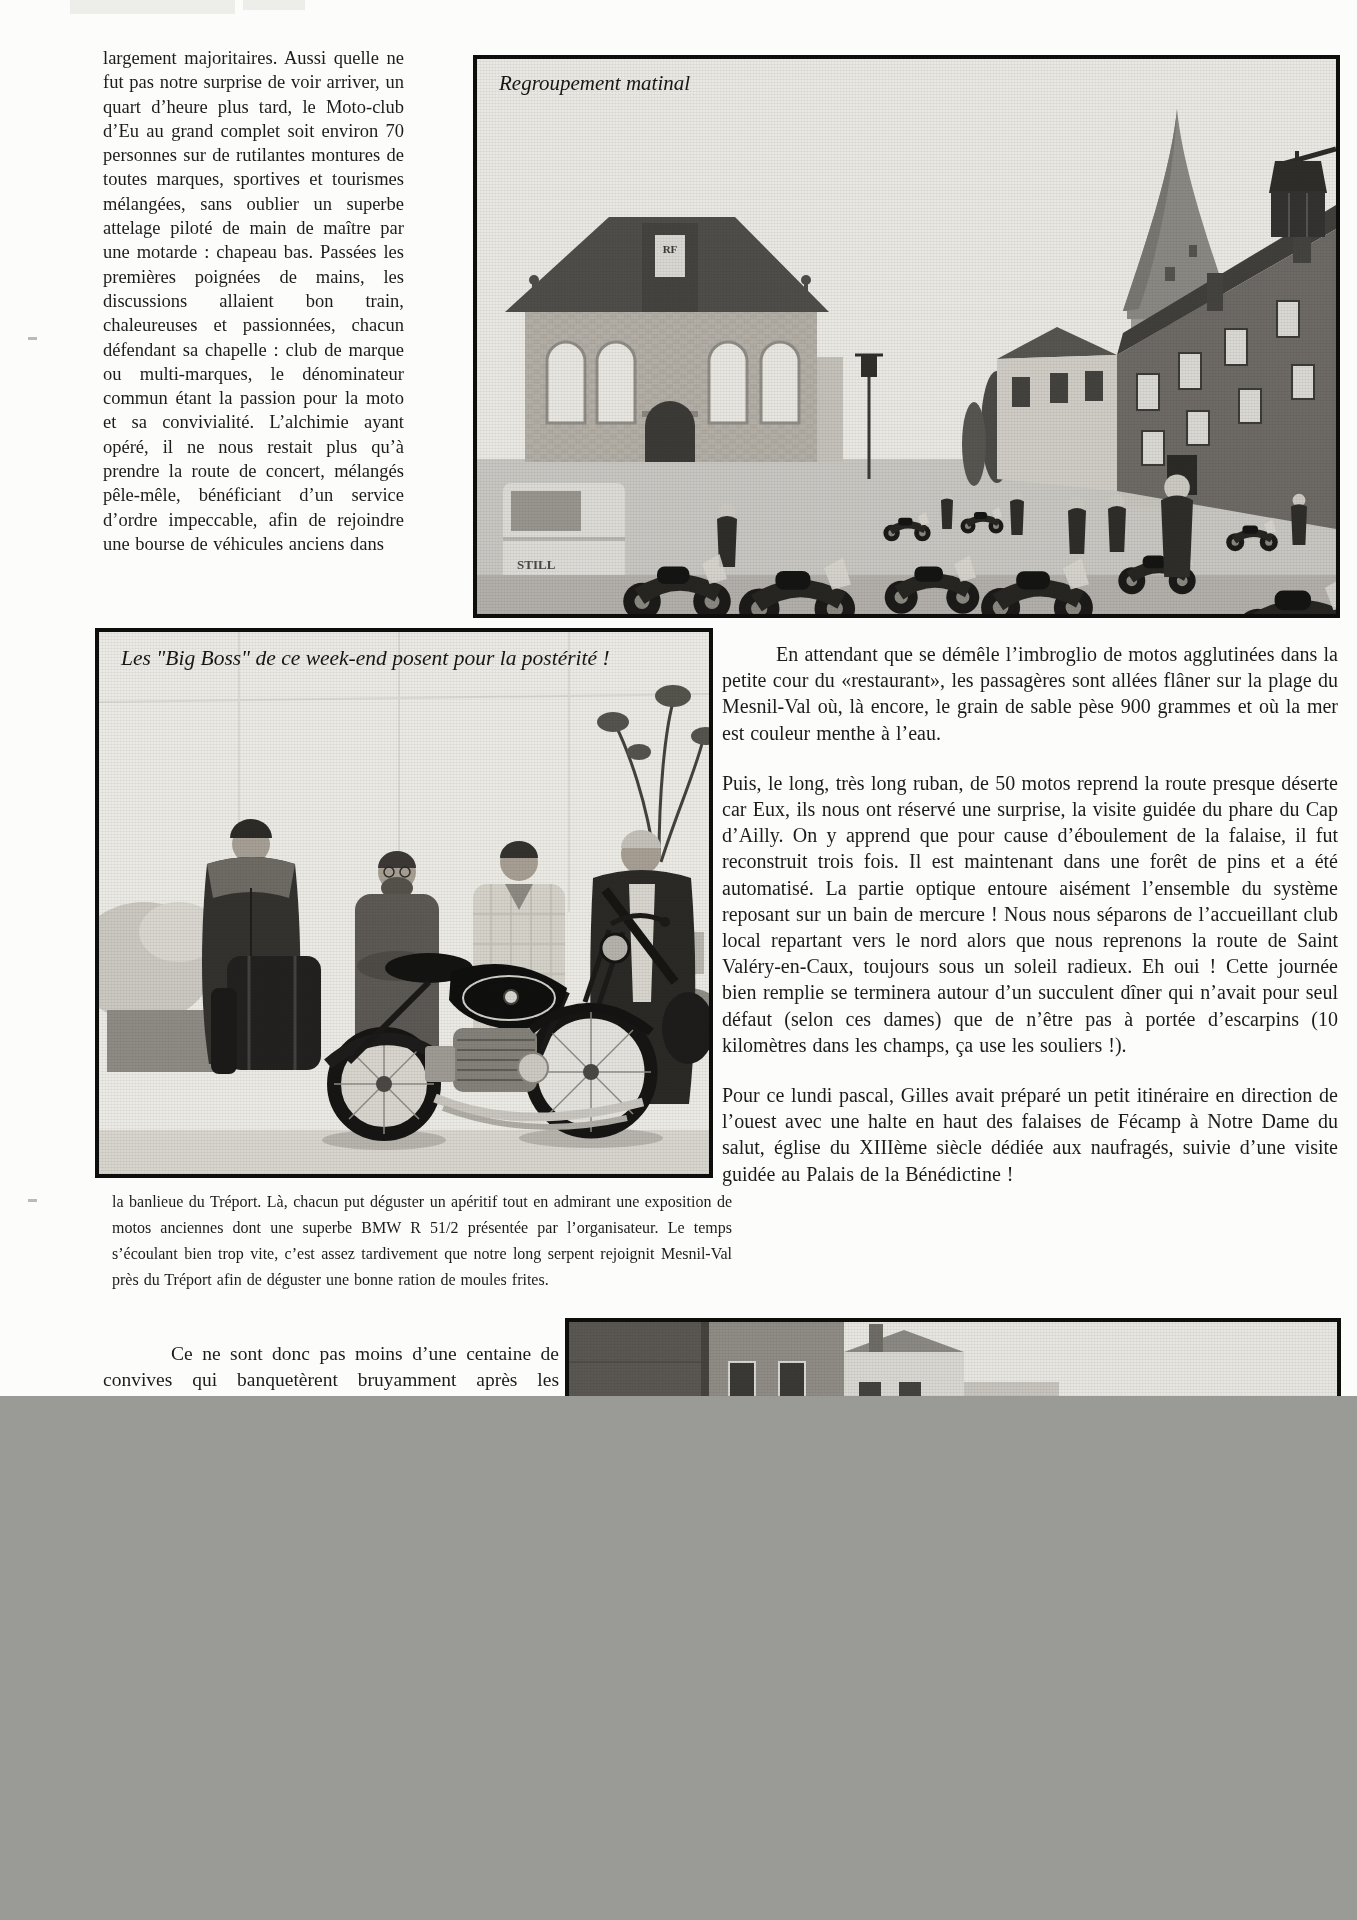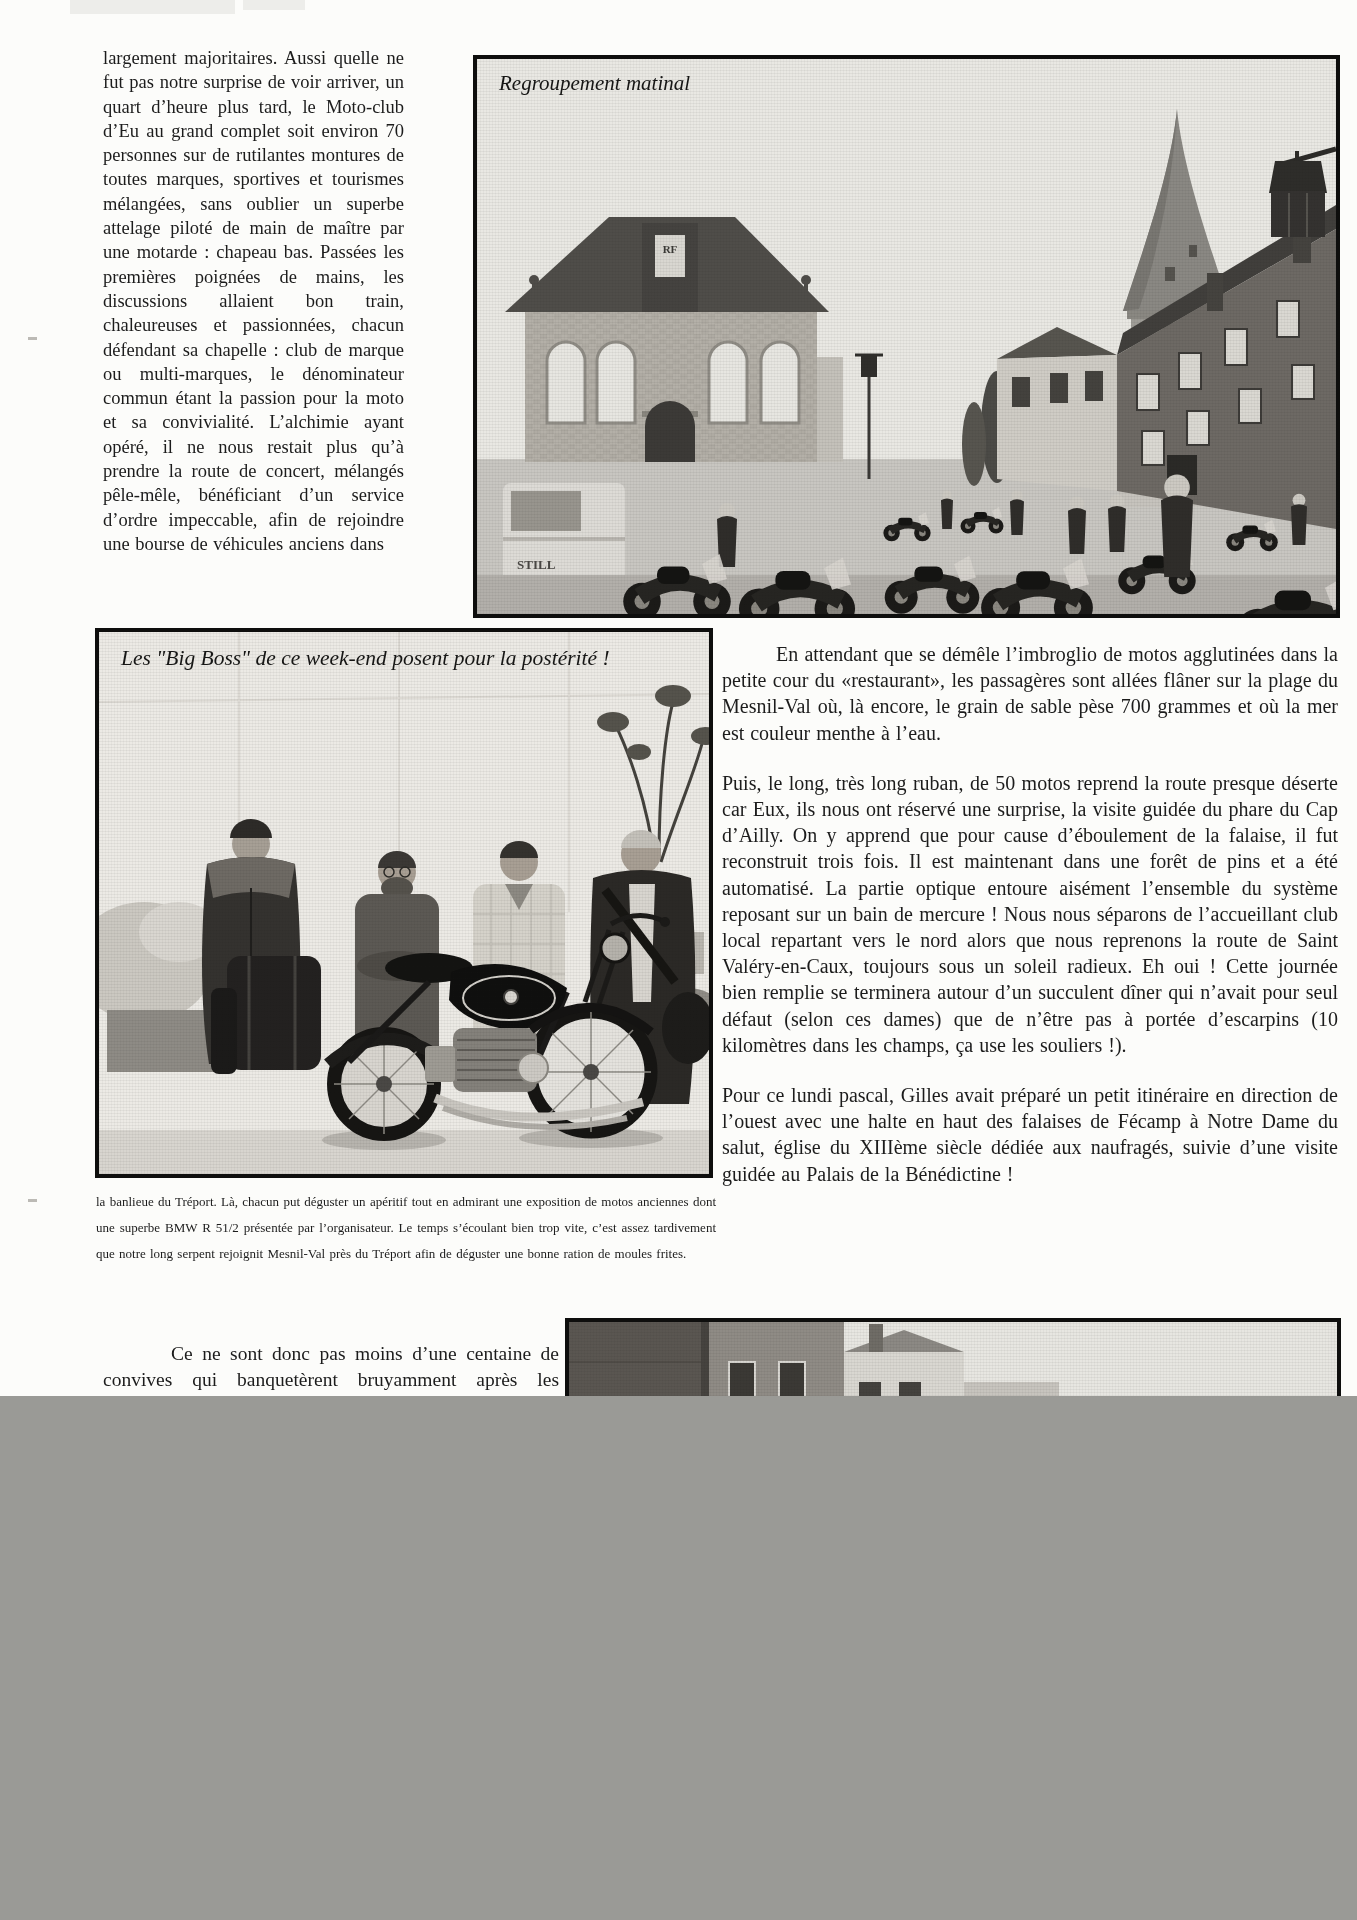--- a/index.html
+++ b/index.html
@@ -6,21 +6,21 @@
   .page{
     position:relative;width:1357px;height:1396px;background:#fcfcfa;
     font-family:Liberation Serif, serif;color:#1c1c1c;overflow:hidden;
     margin:0 auto;
   }
   .textblock{position:absolute;text-align:justify;hyphens:none;word-spacing:1px;}
   #col-intro{left:103px;top:46px;width:301px;font-size:18.5px;line-height:24.3px;}
   #right-col{left:722px;top:641px;width:616px;font-size:20px;line-height:26.2px;}
   #right-col p{margin:0 0 24px 0;}
   #right-col p.indent{text-indent:54px;}
-  #mid-par{left:96px;top:1189px;width:620px;font-size:13px;line-height:26px;}
+  #mid-par{left:112px;top:1189px;width:620px;font-size:16px;line-height:26px;}
   #bottom-col{left:97px;top:1341px;width:456px;font-size:19.5px;line-height:25.7px;text-indent:68px;margin-left:6px;}
   .photo{position:absolute;border:4px solid #0e0e0d;box-sizing:border-box;background:#e9e8e3;}
   .photo svg{display:block;width:100%;height:100%;}
   .photo::after{
     content:"";position:absolute;inset:0;pointer-events:none;
     background-image:
       repeating-linear-gradient(0deg,rgba(20,20,18,.05) 0 1px,transparent 1px 3px),
       repeating-linear-gradient(90deg,rgba(20,20,18,.035) 0 1px,transparent 1px 3px);
   }
   #photo1{left:473px;top:55px;width:867px;height:563px;}
@@ -323,21 +323,21 @@
         <line x1="486" y1="370" x2="510" y2="298" stroke="#1b1a18" stroke-width="5"></line>
         <path d="M512,292 Q540,276 566,290" stroke="#1b1a18" stroke-width="5" fill="none"></path>
         <circle cx="566" cy="290" r="5" fill="#1b1a18"></circle>
         <circle cx="516" cy="316" r="14" fill="#b5b2ab" stroke="#151412" stroke-width="3"></circle>
         <path d="M432,398 Q492,352 552,400" stroke="#141312" stroke-width="9" fill="none"></path>
       </g>
     </svg>
   </div>
 
   <div class="textblock" id="right-col">
-    <p class="indent">En attendant que se démêle l’imbroglio de motos agglutinées dans la petite cour du «restaurant», les passagères sont allées flâner sur la plage du Mesnil-Val où, là encore, le grain de sable pèse 700 grammes et où la mer est couleur menthe à l’eau.</p>
+    <p class="indent">En attendant que se démêle l’imbroglio de motos agglutinées dans la petite cour du «restaurant», les passagères sont allées flâner sur la plage du Mesnil-Val où, là encore, le grain de sable pèse 900 grammes et où la mer est couleur menthe à l’eau.</p>
     <p>Puis, le long, très long ruban, de 50 motos reprend la route presque déserte car Eux, ils nous ont réservé une surprise, la visite guidée du phare du Cap d’Ailly. On y apprend que pour cause d’éboulement de la falaise, il fut reconstruit trois fois. Il est maintenant dans une forêt de pins et a été automatisé. La partie optique entoure aisément l’ensemble du système reposant sur un bain de mercure ! Nous nous séparons de l’accueillant club local repartant vers le nord alors que nous reprenons la route de Saint Valéry-en-Caux, toujours sous un soleil radieux. Eh oui ! Cette journée bien remplie se terminera autour d’un succulent dîner qui n’avait pour seul défaut (selon ces dames) que de n’être pas à portée d’escarpins (10 kilomètres dans les champs, ça use les souliers !).</p>
     <p>Pour ce lundi pascal, Gilles avait préparé un petit itinéraire en direction de l’ouest avec une halte en haut des falaises de Fécamp à Notre Dame du salut, église du XIIIème siècle dédiée aux naufragés, suivie d’une visite guidée au Palais de la Bénédictine !</p>
   </div>
 
   <div class="textblock" id="mid-par">la banlieue du Tréport. Là, chacun put déguster un apéritif tout en admirant une exposition de motos anciennes dont une superbe BMW R 51/2 présentée par l’organisateur. Le temps s’écoulant bien trop vite, c’est assez tardivement que notre long serpent rejoignit Mesnil-Val près du Tréport afin de déguster une bonne ration de moules frites.</div>
 
   <div class="textblock" id="bottom-col">Ce ne sont donc pas moins d’une centaine de convives qui banquetèrent bruyamment après les discours de nos représentants, notre club offrant quelques souvenirs au président du moto-club du Tréport sous les acclamations de l’assistance. Comme quoi, rien n’est perdu, chez nos frères des bords de mer, nous eûmes le plaisir de remettre un pin’s d’honneur à la secrétaire du MC Eu pour l’inauguration de sa superbe monture : devinez quoi? ...une BMW F 650 Scarver, bien de chez nous! Le devoir appelant certains membres présents dans l’assistance et il faut bien le dire, le repas s’éternisant quelque peu, c’est sous les coups de 16 heures que nous quittâmes notre brillante ( bruyante) mais sympathique assistance en se jurant de garder le contact. Alors des membres BMWistes du MC Le Tréport -Pays d’Eu  à notre prochain rassemblement dans le Jura? Ce sera mon plus grand souhait après cette chaleureuse rencontre réussie « Entre eux et nous».</div>
 
   <div class="photo" id="photo3">
     <svg viewBox="0 0 768 530" preserveAspectRatio="none">

